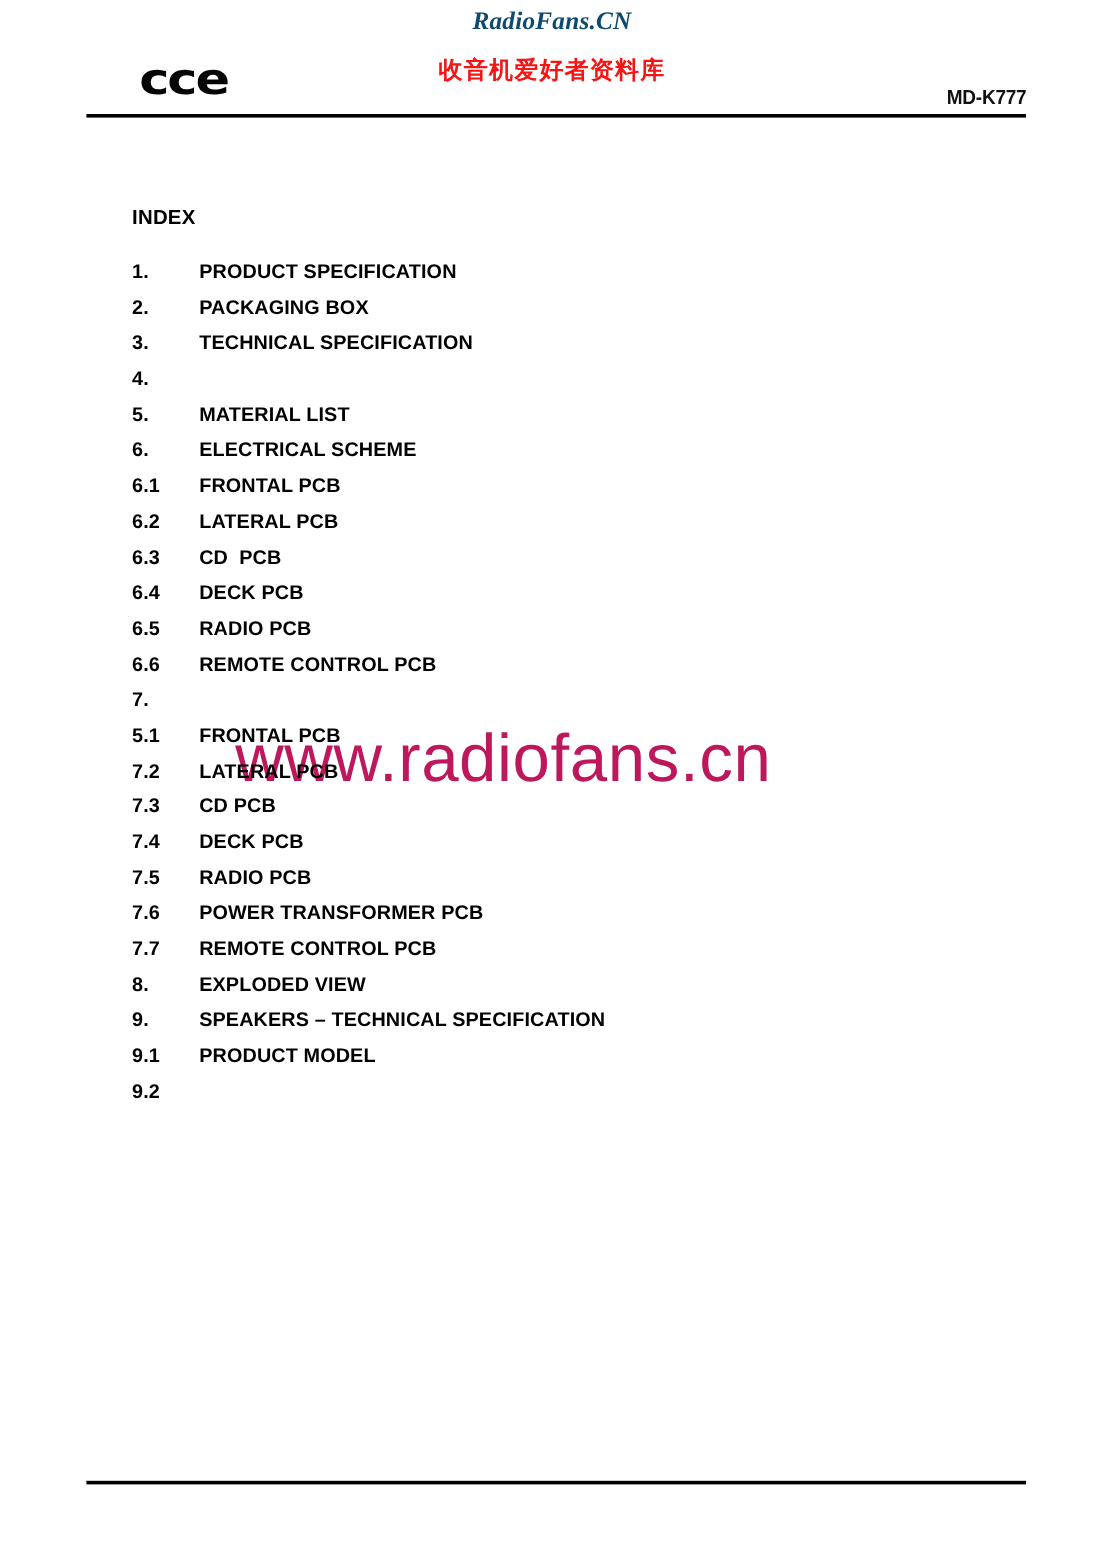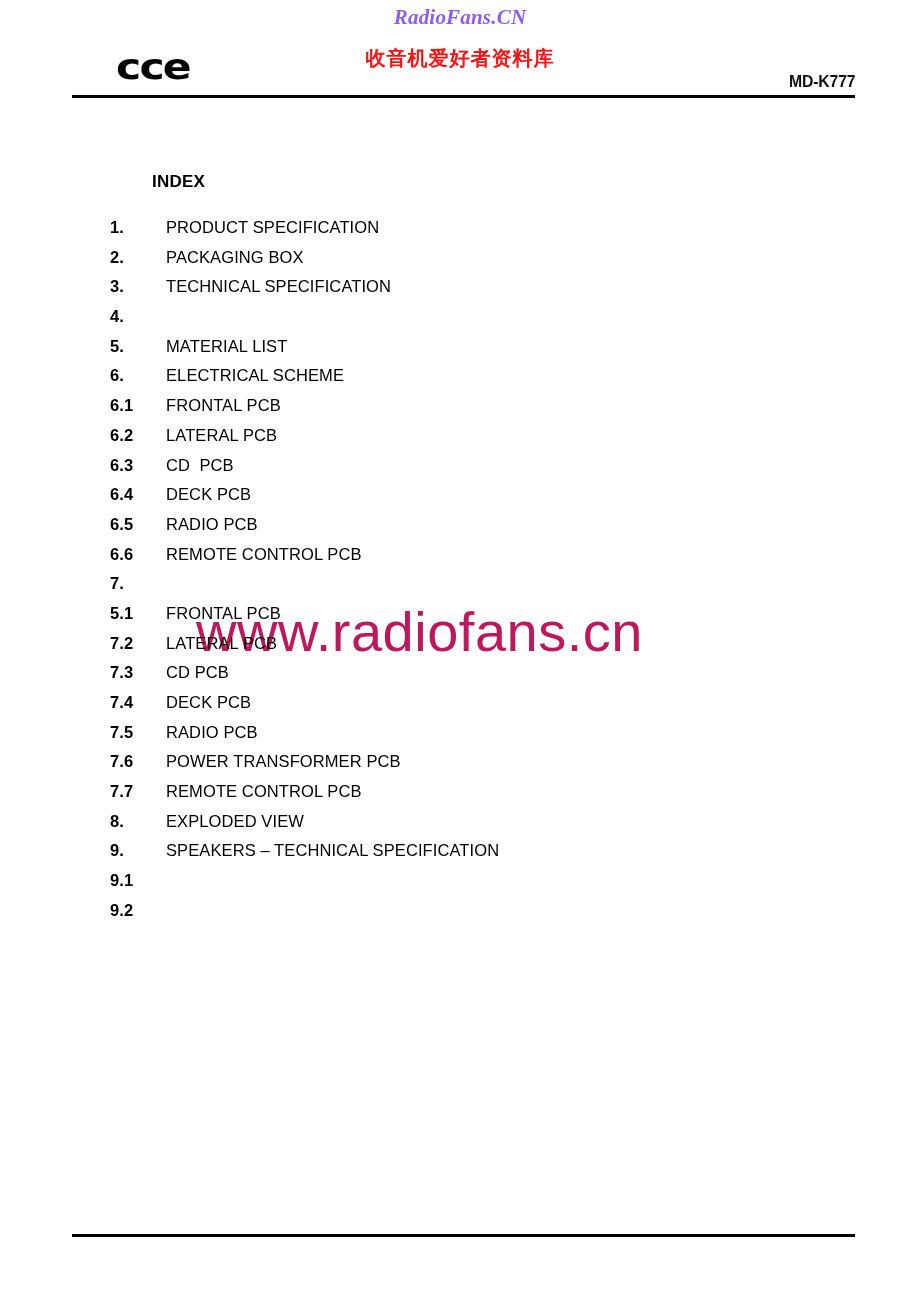--- a/index.html
+++ b/index.html
@@ -28,21 +28,21 @@
     text-align: center;
     line-height: 1.05;
     pointer-events: none;
   }
   .scan-watermark .wm-latin {
     display: block;
     font-family: "Liberation Serif", serif;
     font-weight: bold;
     font-style: italic;
     font-size: 21px;
-    color: #8b5cf6;
+    color: #0c4a6e;
     letter-spacing: 0.2px;
   }
   .scan-watermark .wm-cjk {
     display: block;
     font-family: "DejaVu Sans", sans-serif;
     font-weight: bold;
     font-size: 20px;
     color: #f41515;
     letter-spacing: 1px;
     margin-top: 20px;
@@ -104,21 +104,20 @@
   
   .index-heading {
     position: absolute;
     left: 110px;
     top: 172px;
     font-size: 17px;
     font-weight: bold;
     color: #000000;
     letter-spacing: 0.2px;
     z-index: 2;
-    margin-left: 42px;
   }
   .index-list {
     position: absolute;
     left: 110px;
     top: 218px;
     width: 700px;
     z-index: 2;
   }
   .index-item {
     display: flex;
@@ -128,21 +127,21 @@
   .index-item .item-number {
     flex: 0 0 56px;
     font-size: 16.5px;
     font-weight: bold;
     color: #000000;
     letter-spacing: 0.1px;
   }
   .index-item .item-label {
     flex: 1 1 auto;
     font-size: 16.5px;
-    font-weight: normal;
+    font-weight: bold;
     color: #000000;
     letter-spacing: 0.1px;
     white-space: pre;
   }
 </style>
 </head>
 <body>
 
 <div id="page">
 
@@ -241,20 +240,21 @@
       <div class="index-item">
         <span class="item-number">8.</span>
         <span class="item-label">EXPLODED VIEW</span>
       </div>
       <div class="index-item">
         <span class="item-number">9.</span>
         <span class="item-label">SPEAKERS – TECHNICAL SPECIFICATION</span>
       </div>
       <div class="index-item">
         <span class="item-number">9.1</span>
+        <span class="item-label">PRODUCT MODEL</span>
       </div>
       <div class="index-item">
         <span class="item-number">9.2</span>
       </div>
     </div>
 
   <div class="rule footer-rule"></div>
 
 </div>
 

